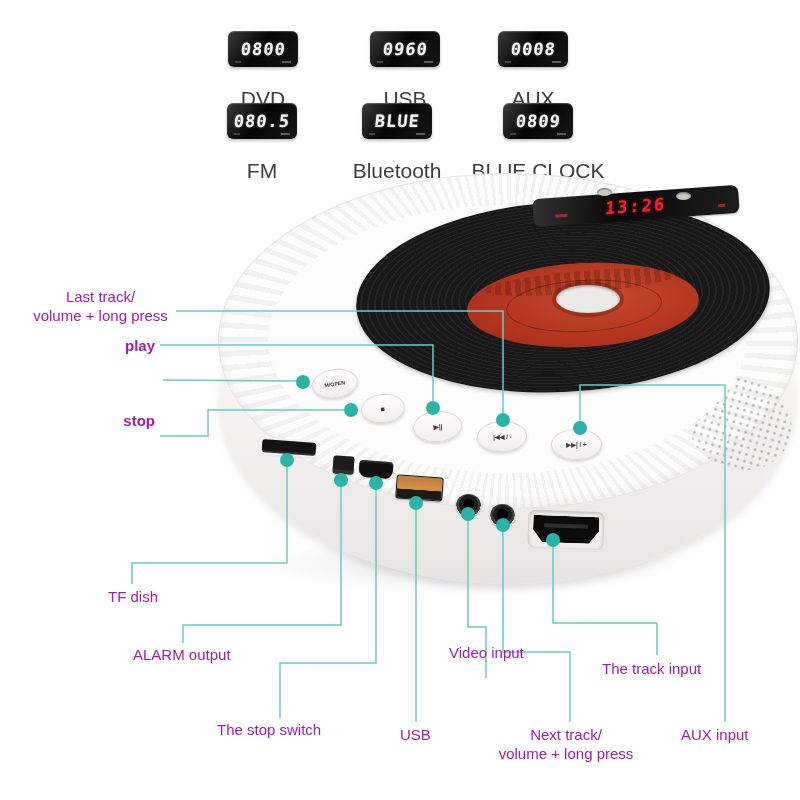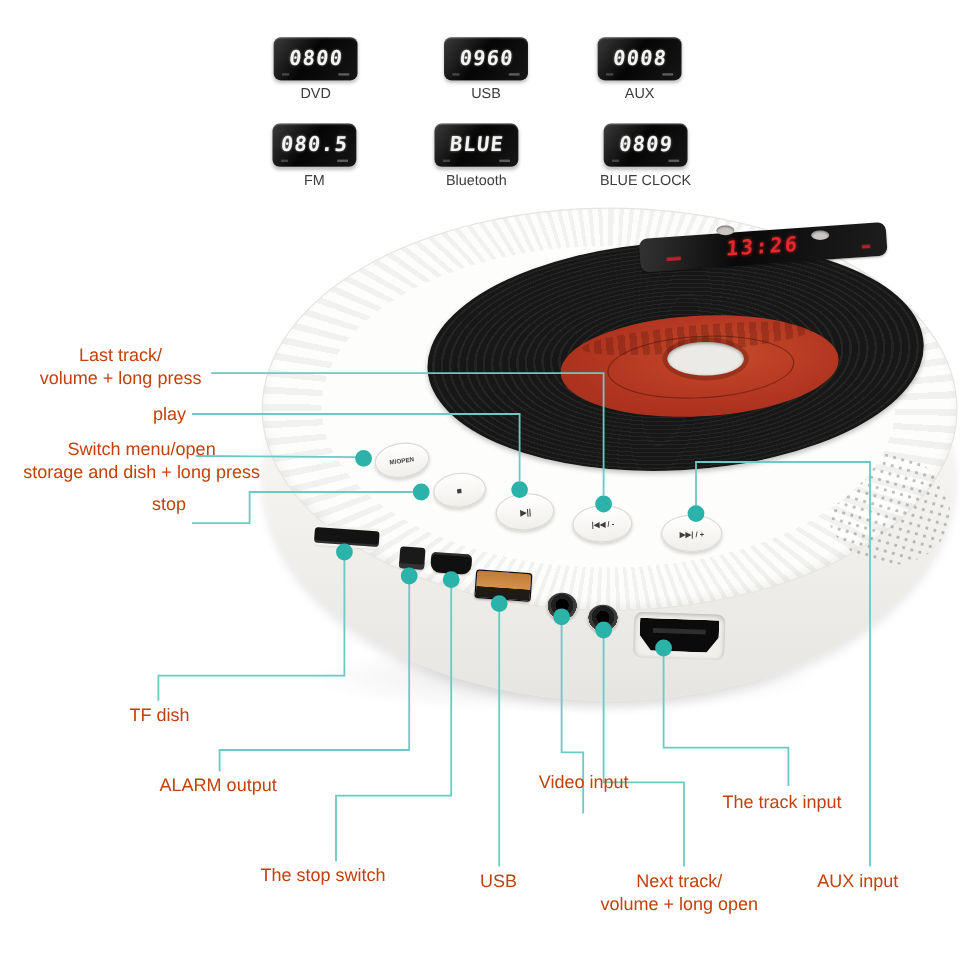--- a/index.html
+++ b/index.html
@@ -16,22 +16,22 @@
     display:flex;align-items:center;justify-content:center;
   }
   .lcd::after{content:"";position:absolute;right:7px;bottom:4px;width:9px;height:2px;background:#6f6f6f;opacity:.8;}
   .lcd::before{content:"";position:absolute;left:7px;bottom:4px;width:6px;height:2px;background:#5a5a5a;opacity:.7;}
   .digits{
     font-family:"DejaVu Sans Mono", monospace;font-weight:bold;font-size:17px;
     color:#f4f4f2;letter-spacing:1px;transform:skewX(-6deg);
     text-shadow:0 0 2px rgba(255,255,255,.55);
   }
   .mode-label{
-    position:absolute;top:40px;left:50%;transform:translateX(-50%);
-    white-space:nowrap;font-size:12px;color:#3d3d3d;text-align:right;
+    position:absolute;top:56px;left:50%;transform:translateX(-50%);
+    white-space:nowrap;font-size:21px;color:#3d3d3d;text-align:right;
   }
   
   .device-shadow{position:absolute;left:255px;top:535px;width:430px;height:60px;
     background:radial-gradient(ellipse at center,rgba(0,0,0,0.10),rgba(0,0,0,0) 70%);z-index:0;}
   .face-front{
     position:absolute;left:220px;top:212px;width:575px;height:372px;border-radius:50%;
     background:linear-gradient(180deg,#f7f6f4 40%,#efede9 72%,#e7e5e1 100%);
     box-shadow:0 5px 9px rgba(0,0,0,.10);z-index:1;
   }
   .face-top{
@@ -114,22 +114,22 @@
   .jack{position:absolute;width:25px;height:23px;border-radius:50%;
     background:radial-gradient(circle at 50% 45%,#000 0 30%,#1e1e1e 31% 52%,#3d3d3d 53% 68%,#dad7d3 69%);
     box-shadow:0 1px 2px rgba(0,0,0,.28);z-index:9;}
   .port-hdmi{position:absolute;left:528px;top:511px;width:76px;height:38px;border-radius:7px;
     background:#f1efec;box-shadow:inset 0 1px 4px rgba(0,0,0,.28);transform:rotate(2deg);z-index:9;}
   .port-hdmi::before{content:"";position:absolute;left:5px;top:5px;right:5px;bottom:6px;
     background:#0b0b0b;clip-path:polygon(0 0,100% 0,100% 52%,85% 100%,15% 100%,0 52%);}
   .port-hdmi::after{content:"";position:absolute;left:16px;top:13px;right:16px;height:4px;
     background:#2e2e2e;}
   
-  .callout{position:absolute;font-size:15px;line-height:1.25;color:#c2410c;white-space:pre-line;z-index:40;}
-  .ac{text-align:center;} .ar{text-align:right;}
+  .callout{position:absolute;font-size:15px;line-height:1.25;color:#a21caf;white-space:pre-line;z-index:40;}
+  .ac{text-align:center;} .ar{text-align:right;font-weight:bold;}
   
   #leaders{position:absolute;left:0;top:0;z-index:30;pointer-events:none;}
 </style>
 </head>
 <body>
 
 <div id="stage">
 
   <div class="mode" style="left:228px;top:31px">
     <div class="lcd">
@@ -229,26 +229,24 @@
     <circle cx="376" cy="483" r="7" fill="#2bb3a9"></circle>
     <circle cx="416" cy="503" r="7" fill="#2bb3a9"></circle>
     <circle cx="468" cy="514" r="7" fill="#2bb3a9"></circle>
     <circle cx="503" cy="525" r="7" fill="#2bb3a9"></circle>
     <circle cx="553" cy="540" r="7" fill="#2bb3a9"></circle>
   </svg>
 
   <div class="callout ac" style="left:18px;top:288px;width:165px">Last track/
 volume + long press</div>
   <div class="callout ar" style="left:55px;top:337px;width:100px">play</div>
-  <div class="callout ac" style="left:18px;top:366px;width:200px">Switch menu/open
-storage and dish + long press</div>
   <div class="callout ar" style="left:55px;top:412px;width:100px">stop</div>
   <div class="callout" style="left:108px;top:588px">TF dish</div>
   <div class="callout" style="left:133px;top:646px">ALARM output</div>
   <div class="callout" style="left:217px;top:721px">The stop switch</div>
   <div class="callout" style="left:400px;top:726px">USB</div>
   <div class="callout" style="left:449px;top:644px">Video input</div>
   <div class="callout ac" style="left:494px;top:726px;width:144px">Next track/
-volume + long open</div>
+volume + long press</div>
   <div class="callout" style="left:602px;top:660px">The track input</div>
   <div class="callout" style="left:681px;top:726px">AUX input</div>
 
 </div>
 
 </body></html>

